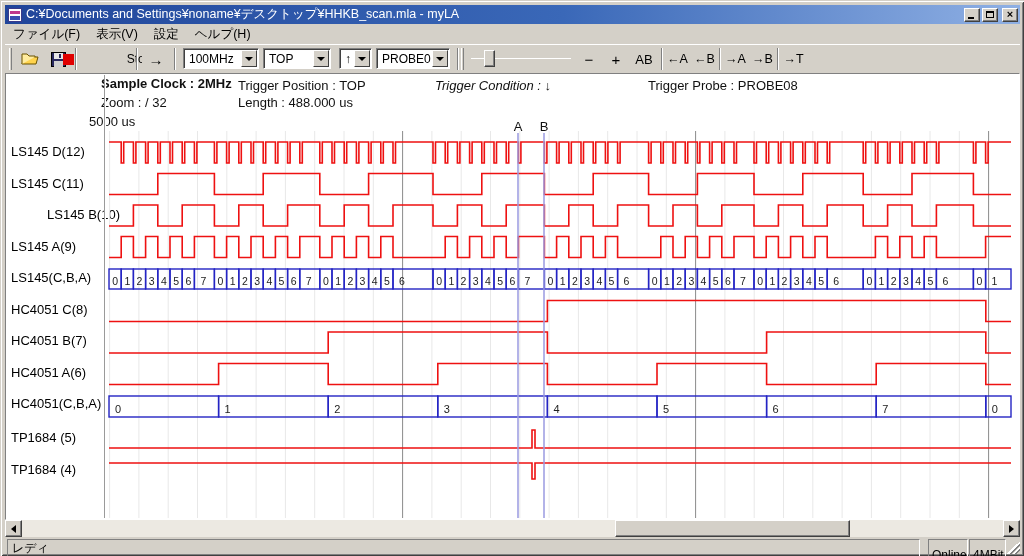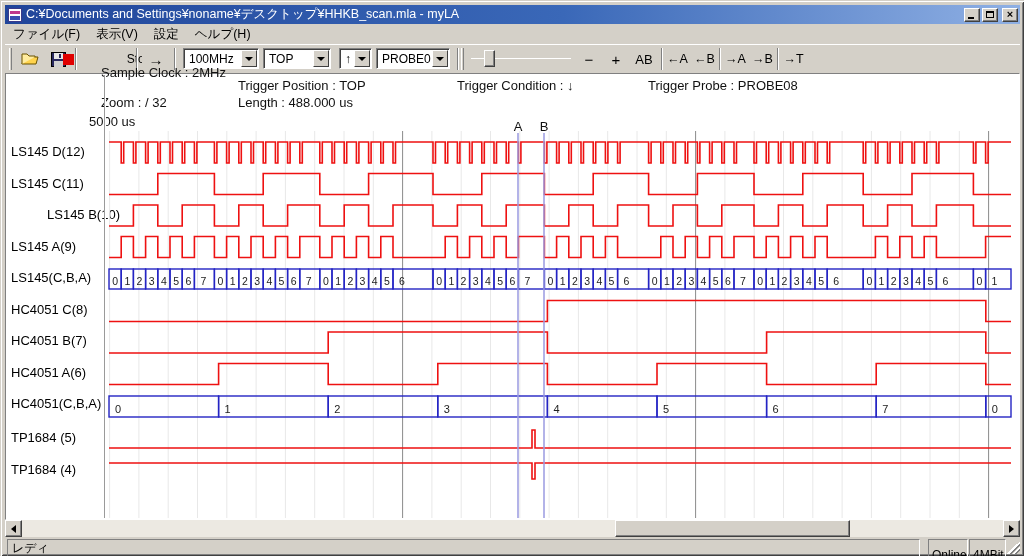--- a/index.html
+++ b/index.html
@@ -167,25 +167,25 @@
         <span>→B</span>
       </div>
     <div class="tsep" style="left:772px;"></div>
     <div class="tbtn" style="left:776px;width:25px;font-size:12.5px;">
         <span>→T</span>
       </div>
   </div>
 
   <div id="client"></div>
 
-  <div class="hdr" style="left:100px;top:64px;">Sample Clock : 2MHz</div>
+  <div class="hdr" style="left:100px;top:75px;font-weight:bold;">Sample Clock : 2MHz</div>
   <div class="hdr" style="left:100px;top:94px;">Zoom : /  32</div>
   <div class="hdr" style="left:237px;top:77px;">Trigger Position : TOP</div>
   <div class="hdr" style="left:237px;top:94px;">Length : 488.000 us</div>
-  <div class="hdr" style="left:456px;top:77px;">Trigger Condition : ↓</div>
+  <div class="hdr" style="left:434px;top:77px;font-style:italic;">Trigger Condition : ↓</div>
   <div class="hdr" style="left:647px;top:77px;">Trigger Probe : PROBE08</div>
   <div class="hdr" style="left:88px;top:113px;">5000 us</div>
 
   <div id="channel-labels">
       <div class="chlabel" style="top: 143px;">LS145 D(12)</div>
       <div class="chlabel" style="top: 174.5px;">LS145 C(11)</div>
       <div class="chlabel" style="top: 206px; margin-left: 36px;">LS145 B(10)</div>
       <div class="chlabel" style="top: 237.5px;">LS145 A(9)</div>
       <div class="chlabel" style="top: 269px;">LS145(C,B,A)</div>
       <div class="chlabel" style="top: 300.5px;">HC4051 C(8)</div>

